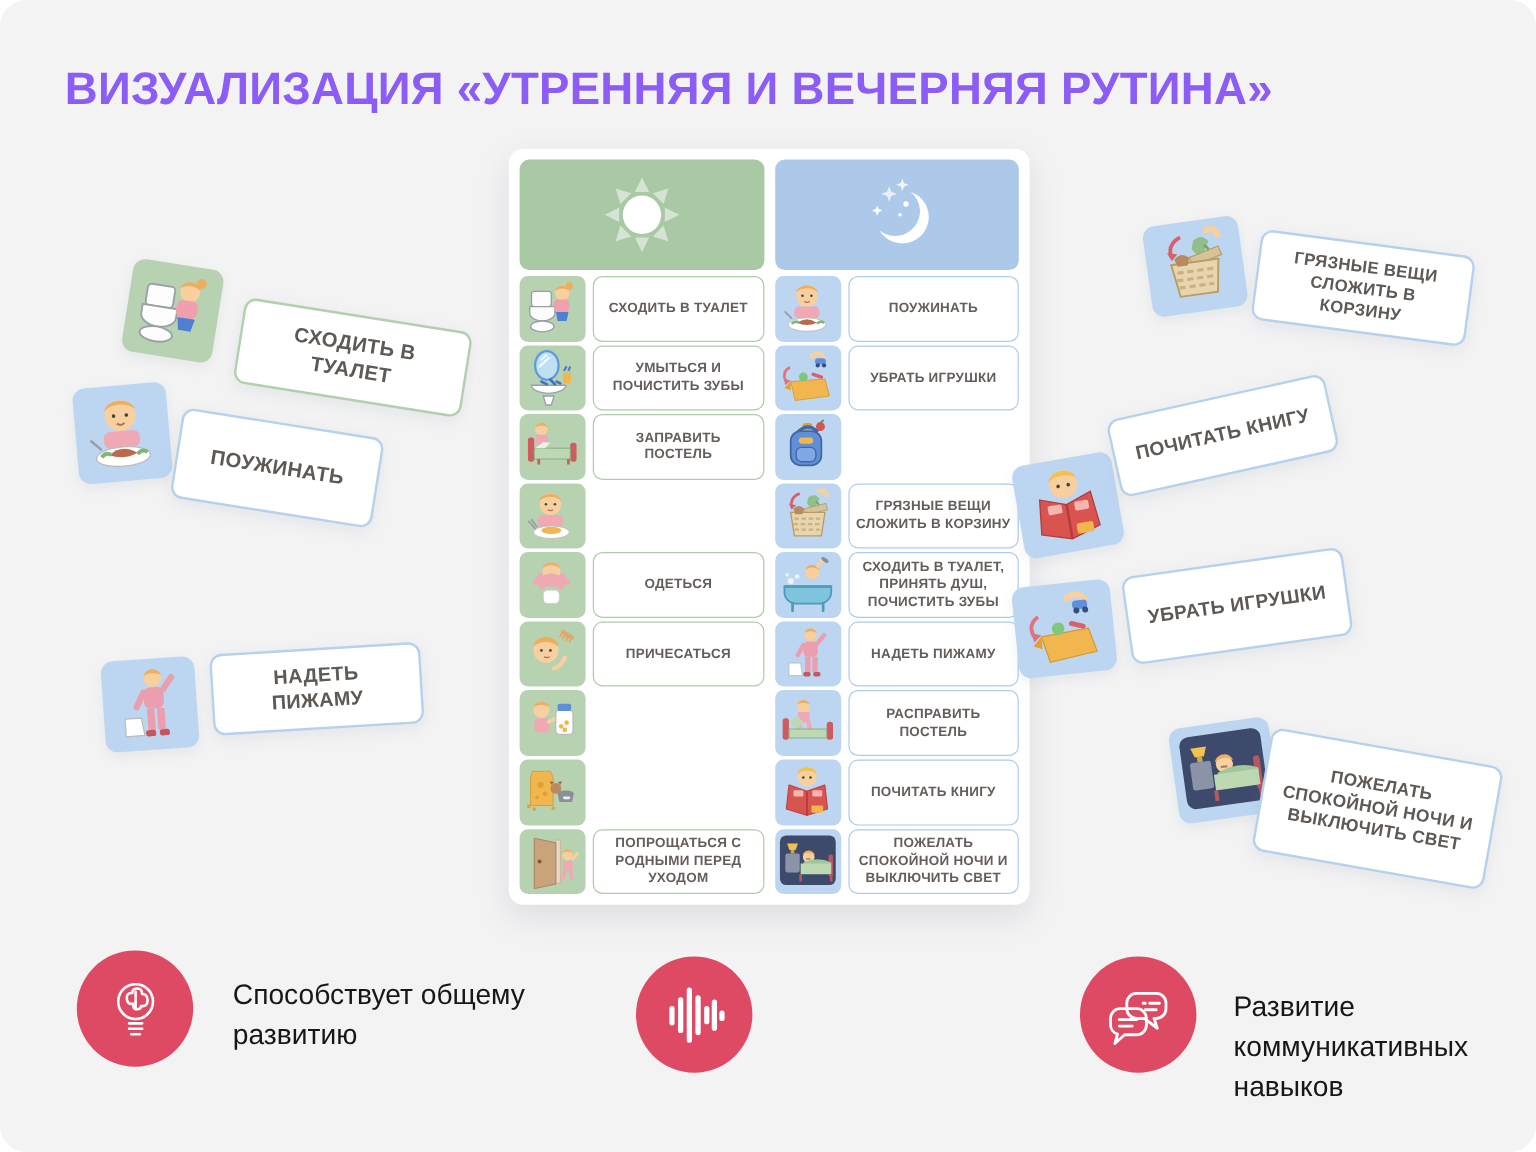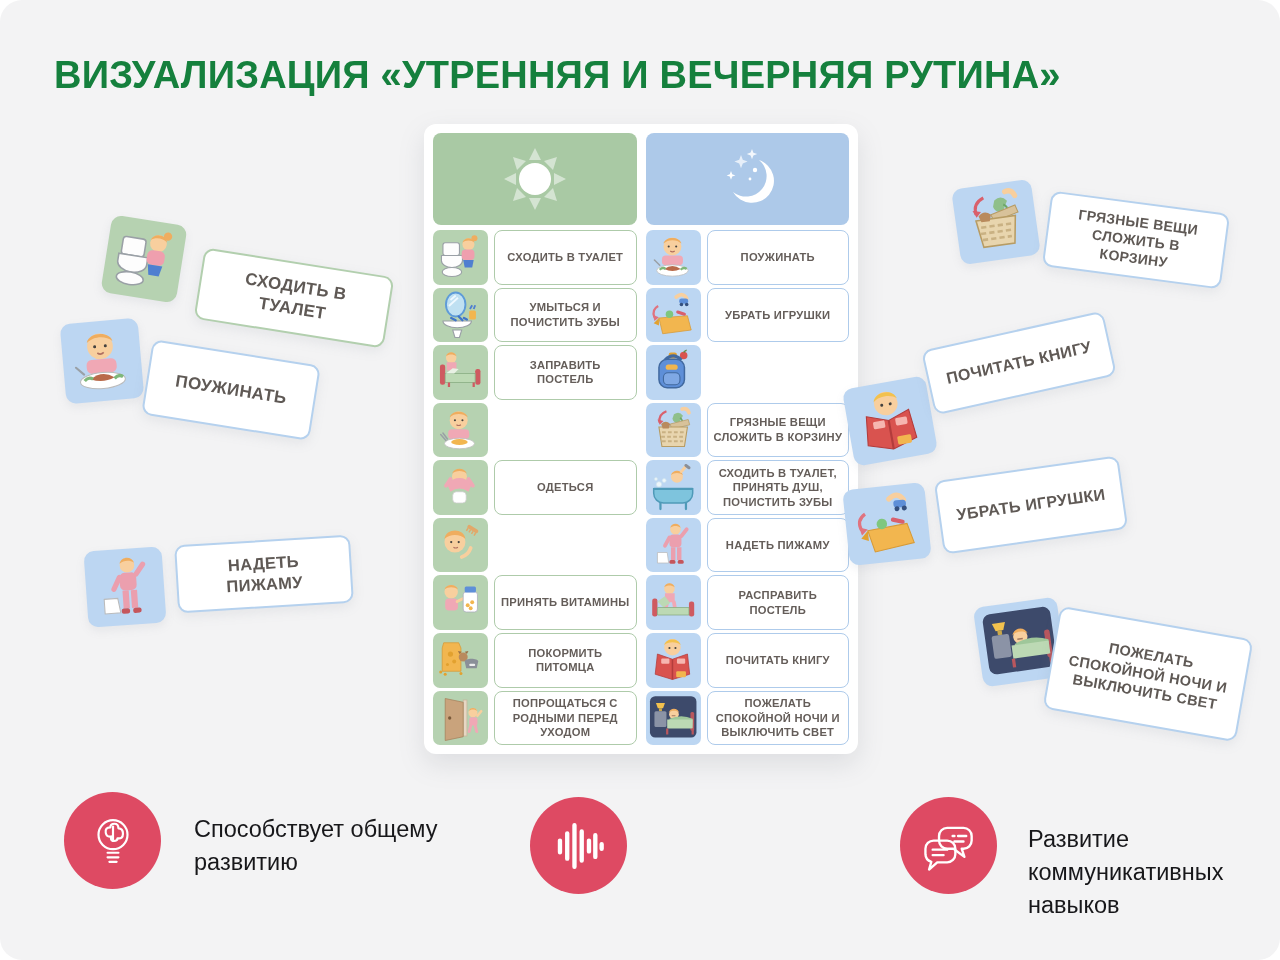--- a/index.html
+++ b/index.html
@@ -2,21 +2,21 @@
 <html><head>
 <meta charset="utf-8">
 <style>
   html,body{margin:0;padding:0;background:#fff;}
   body{width:1280px;height:960px;position:relative;overflow:hidden;
        font-family:"Liberation Sans",sans-serif;}
   .page{position:absolute;inset:0;background:#f3f3f4;border-radius:22px;overflow:hidden;}
 
   
   .title{position:absolute;left:54px;top:54px;font-size:38px;font-weight:800;
-         color:#15803d;letter-spacing:.2px;white-space:nowrap;}
+         color:#8b5cf6;letter-spacing:.2px;white-space:nowrap;}
 
   
   .board{position:absolute;left:424px;top:124px;width:434px;height:630px;
          background:#fff;border-radius:12px;box-shadow:0 10px 26px rgba(120,125,140,.18);
          padding:9px;box-sizing:border-box;display:flex;gap:9px;}
   .bcol{flex:1;display:flex;flex-direction:column;gap:3px;min-width:0;}
   .bhead{height:92px;border-radius:8px;flex:0 0 92px;display:flex;align-items:center;justify-content:center;margin-bottom:2px;}
   .bhead svg{width:64px;height:64px;}
   .bcol.morning .bhead{background:#a9c9a4;}
   .bcol.evening .bhead{background:#adc9e9;}
@@ -193,57 +193,54 @@
                 <circle cx="20" cy="28" r="1.5" fill="#44423f"></circle>
                 <circle cx="30" cy="28" r="1.5" fill="#44423f"></circle>
                 <path d="M23 35q3 2 6 0" stroke="#b07060" stroke-width="1.5" fill="none"></path>
                 <path d="M46 36q-3 9-12 12" stroke="#f8cf9e" stroke-width="5" fill="none" stroke-linecap="round"></path>
                 <g transform="rotate(32 48 12)">
                   <rect x="40" y="8" width="16" height="5" rx="2" fill="#e2a86a"></rect>
                   <path d="M42 13v4M46 13v4M50 13v4M54 13v4" stroke="#e2a86a" stroke-width="2"></path>
                 </g>
               </svg>
             </div>
+            <div class="bcard">
+              <span>ПРИЧЕСАТЬСЯ</span>
+            </div>
           </div>
           <div class="brow">
             <div class="tile">
               <svg viewBox="0 0 64 64">
                 <circle cx="20" cy="17" r="9" fill="#f8cf9e"></circle>
                 <path d="M11 14c2-8 16-8 18 0-5-4-13-4-18 0z" fill="#efad5f"></path>
                 <rect x="12" y="26" width="17" height="16" rx="5" fill="#f0a8b5"></rect>
                 <path d="M28 30l8-4" stroke="#f8cf9e" stroke-width="4" stroke-linecap="round"></path>
                 <rect x="36" y="17" width="19" height="27" rx="4" fill="#fff" stroke="#aab"></rect>
                 <rect x="38" y="10" width="15" height="8" rx="2" fill="#5e8fd8"></rect>
                 <circle cx="42" cy="35" r="2.6" fill="#f2b64f"></circle>
                 <circle cx="48" cy="31" r="2.6" fill="#f2b64f"></circle>
                 <circle cx="46" cy="39" r="2.6" fill="#f2b64f"></circle>
               </svg>
-            </div>
-            <div class="bcard">
-              <span>ПРИНЯТЬ ВИТАМИНЫ</span>
             </div>
           </div>
           <div class="brow">
             <div class="tile">
               <svg viewBox="0 0 64 64">
                 <path d="M10 9h20l3 7v31H8V16z" fill="#f2b64f" stroke="#d79a36"></path>
                 <circle cx="19" cy="24" r="3.5" fill="#e2a12f"></circle>
                 <circle cx="24" cy="34" r="2.6" fill="#e2a12f"></circle>
                 <circle cx="15" cy="38" r="2" fill="#e2a12f"></circle>
                 <circle cx="36" cy="28" r="6" fill="#b98a5d"></circle>
                 <path d="M31 24l-2-4 5 1zM41 24l2-4-5 1z" fill="#9a6f44"></path>
                 <path d="M38 34c0-5 18-5 18 0l-2 9H40z" fill="#8a8f98"></path>
                 <rect x="44" y="37" width="8" height="3" rx="1.5" fill="#eee"></rect>
                 <circle cx="6" cy="48" r="2" fill="#e2a12f"></circle>
                 <circle cx="12" cy="51" r="2" fill="#e2a12f"></circle>
                 <circle cx="33" cy="50" r="2" fill="#e2a12f"></circle>
               </svg>
-            </div>
-            <div class="bcard">
-              <span>ПОКОРМИТЬ ПИТОМЦА</span>
             </div>
           </div>
           <div class="brow">
             <div class="tile">
               <svg viewBox="0 0 64 64">
                 <rect x="36" y="8" width="5" height="48" fill="#e7d7c4" stroke="#c8b49a"></rect>
                 <path d="M12 6l24 5v46l-24 5z" fill="#c9a37c" stroke="#a5805c"></path>
                 <circle cx="18" cy="32" r="2.2" fill="#7a5a3a"></circle>
                 <circle cx="49" cy="25" r="6" fill="#f8cf9e"></circle>
                 <path d="M43 23c2-6 10-6 12 0-3-3-9-3-12 0z" fill="#efad5f"></path>

